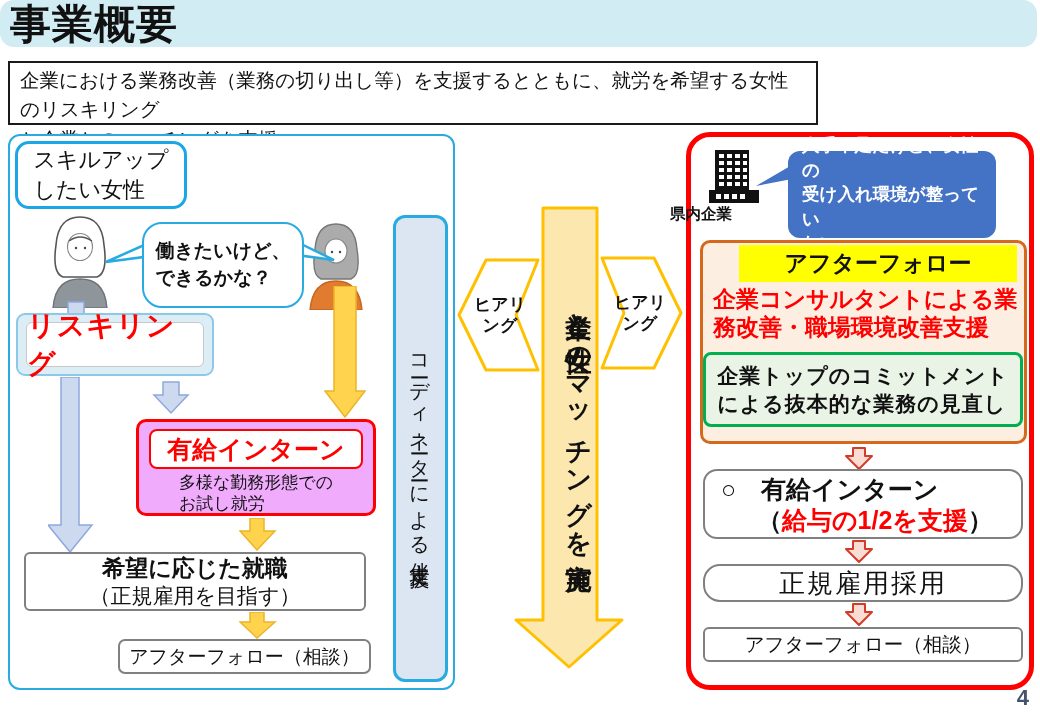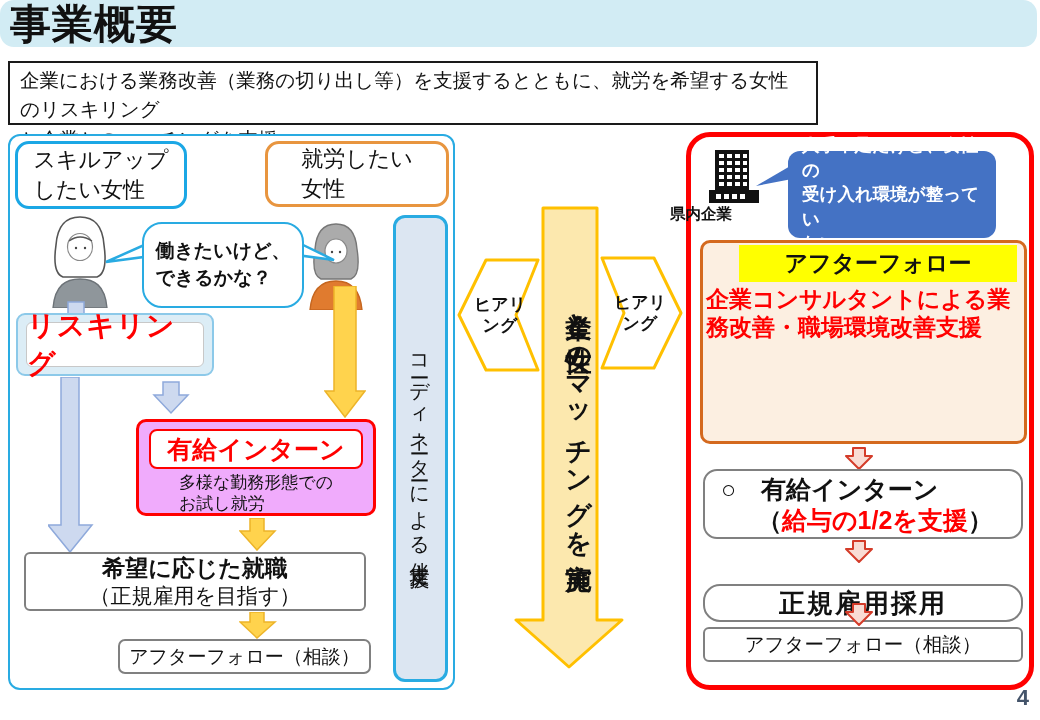--- a/index.html
+++ b/index.html
@@ -56,50 +56,48 @@
 
   
   .right-panel { left:686px; top:132px; width:348px; height:558px; border:5px solid #FF0000; border-radius:24px; background:#fff; }
   .company-label { left:663px; top:204px; width:76px; font-size:15.5px; font-weight:700; text-align:center; }
   .blue-bubble { left:788px; top:151px; width:208px; height:87px; background:#4472C4; border-radius:12px;
                  color:#fff; font-size:17.5px; font-weight:700; line-height:1.4; padding:5px 8px 5px 14px;
                  display:flex; align-items:center; text-align:left; }
   .orange-box { left:700px; top:240px; width:327px; height:204px; border:3px solid #D4691E; border-radius:10px; background:#FCEFE1; }
   .nara-label { left:739px; top:245px; width:278px; height:37px; background:#FFFF00; font-size:23px; font-weight:700; color:#111; }
   .consultant-text { left:703px; top:285px; width:322px; font-size:23px; font-weight:700; color:#FF0000;
-                     line-height:1.22; text-align:left; padding-left:3px; }
+                     line-height:1.22; text-align:left; padding-left:10px; }
   .green-box { left:703px; top:352px; width:320px; height:75px; border:3px solid #00B050; border-radius:8px;
                background:#EAF4E6; font-size:21px; font-weight:700; line-height:1.32; letter-spacing:1px; }
   .intern-right-box { left:703px; top:469px; width:320px; height:70px; border:2.5px solid #808080; border-radius:14px;
                       background:#fff; padding:3px 16px 0 16px; line-height:1.25; }
   .intern-right-line { font-size:25px; font-weight:700; }
   .intern-right-line2 { padding-left:36px; }
   .red-inline { color:#FF0000; }
-  .regular-box { left:703px; top:584px; width:320px; height:38px; border:2.5px solid #808080; border-radius:17px;
-                 background:#fff; font-size:26px; font-weight:700; letter-spacing:2px; }
+  .regular-box { left:703px; top:564px; width:320px; height:38px; border:2.5px solid #808080; border-radius:17px;
+                 background:#fff; font-size:26px; font-weight:400; letter-spacing:2px; }
   .after-box-right { left:703px; top:627px; width:320px; height:35px; border:2px solid #808080; border-radius:6px;
                      background:#fff; font-size:19.5px; }
   .page-num { left:995px; top:685px; width:34px; text-align:right; font-size:22px; font-weight:700; color:#44546A; }
 </style>
 </head>
 <body>
 
 <div id="slide">
 
   <div class="abs title-bar"></div>
   <div class="abs title-text">事業概要</div>
   <div class="abs desc-box preline">企業における業務改善（業務の切り出し等）を支援するとともに、就労を希望する女性のリスキリング
 と企業とのマッチングを支援</div>
 
   <div class="abs left-panel"></div>
 
   <div class="abs skillup-box center preline">スキルアップ
 したい女性</div>
-  <div class="abs work-box center preline">就労したい
-女性</div>
 
   <svg class="abs" style="left:36px;top:209px;" width="88" height="99" viewBox="0 0 88 99">
     <path d="M20,36 Q16,64 27,68 L61,68 Q72,64 68,36 Q66,8 44,8 Q22,8 20,36 Z" fill="#fff" stroke="#555" stroke-width="1.6"></path>
     <ellipse cx="44" cy="38" rx="12.5" ry="13.5" fill="#fff" stroke="#888" stroke-width="1.2"></ellipse>
     <path d="M33,32 Q44,24 56,32" fill="none" stroke="#555" stroke-width="1.4"></path>
     <circle cx="40" cy="39" r="1.2" fill="#444"></circle>
       <circle cx="49" cy="39" r="1.2" fill="#444"></circle>
     <path d="M17,99 C19,76 30,70 44,70 C58,70 69,76 71,99 Z" fill="#8F969B" stroke="#6d7378" stroke-width="1.4"></path>
   </svg>
   <svg class="abs" style="left:297px;top:215px;" width="78" height="95" viewBox="0 0 78 95">
@@ -221,20 +219,22 @@
     <polygon points="36,2 0,23 36,16" fill="#4472C4"></polygon>
   </svg>
   <div class="abs blue-bubble preline">人手不足だけど、女性の
 受け入れ環境が整ってい
 ない</div>
 
   <div class="abs orange-box"></div>
   <div class="abs nara-label center">アフターフォロー</div>
   <div class="abs consultant-text preline">企業コンサルタントによる業
 務改善・職場環境改善支援</div>
+  <div class="abs green-box center preline">企業トップのコミットメント
+による抜本的な業務の見直し</div>
 
   <svg class="abs" style="left:845px;top:447px;" width="28" height="23" viewBox="0 0 28 23">
     <polygon points="8,1 20,1 20,9 27,9 14,22 1,9 8,9" fill="#F9DCD4" stroke="#D43C2A" stroke-width="2" stroke-linejoin="round"></polygon>
   </svg>
 
   <div class="abs intern-right-box">
     <div class="intern-right-line">○　有給インターン</div>
     <div class="intern-right-line intern-right-line2"><span>（</span><span class="red-inline">給与の1/2を支援</span><span>）</span></div>
   </div>
 

